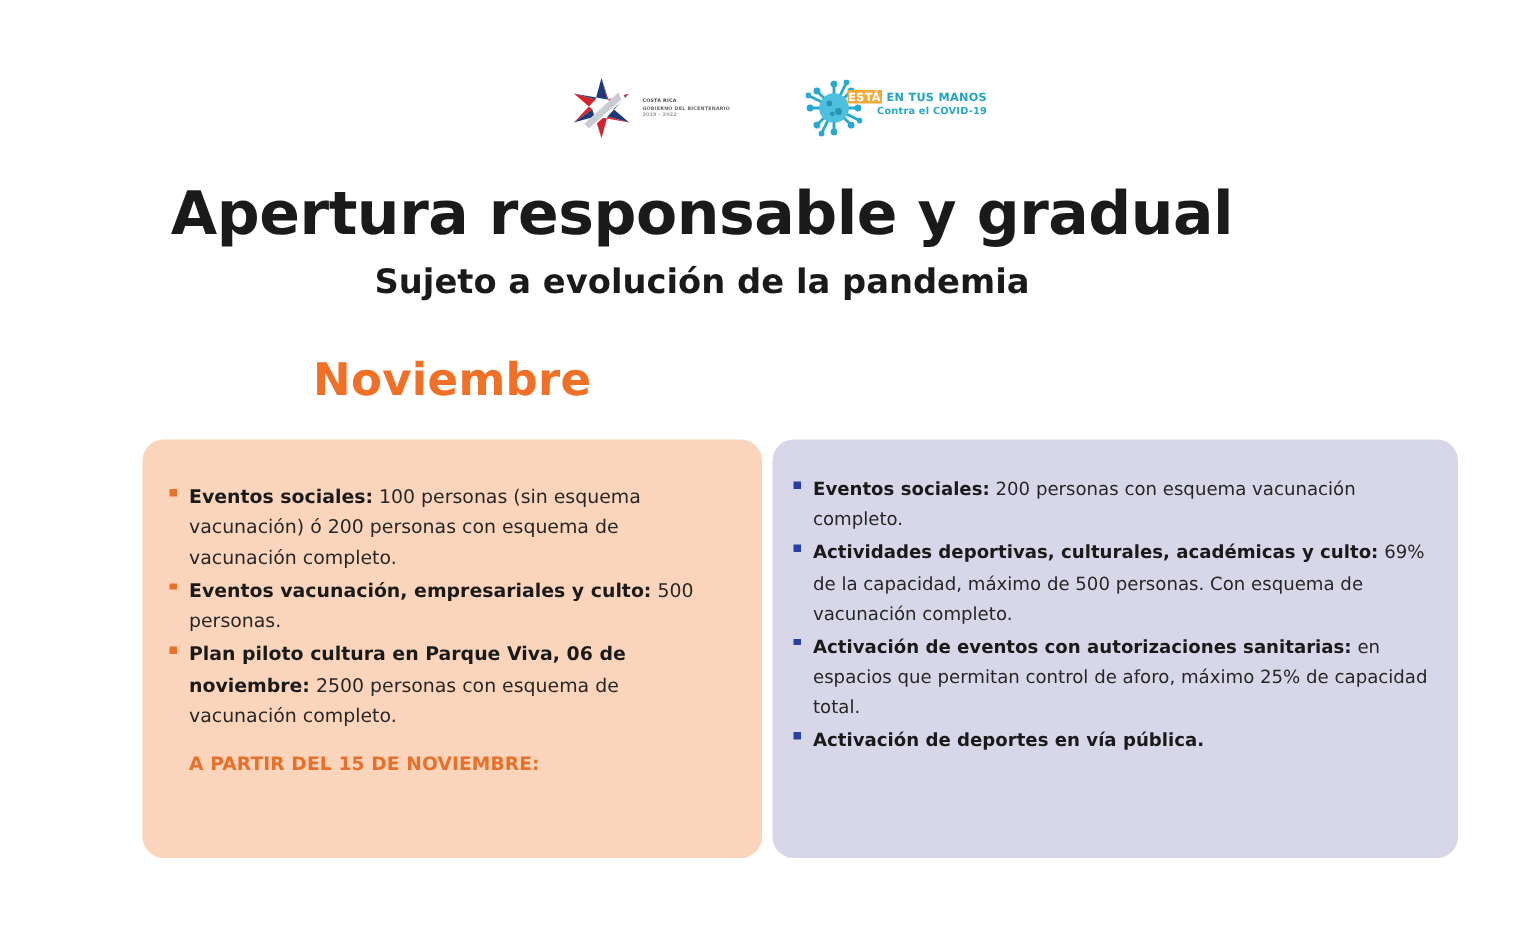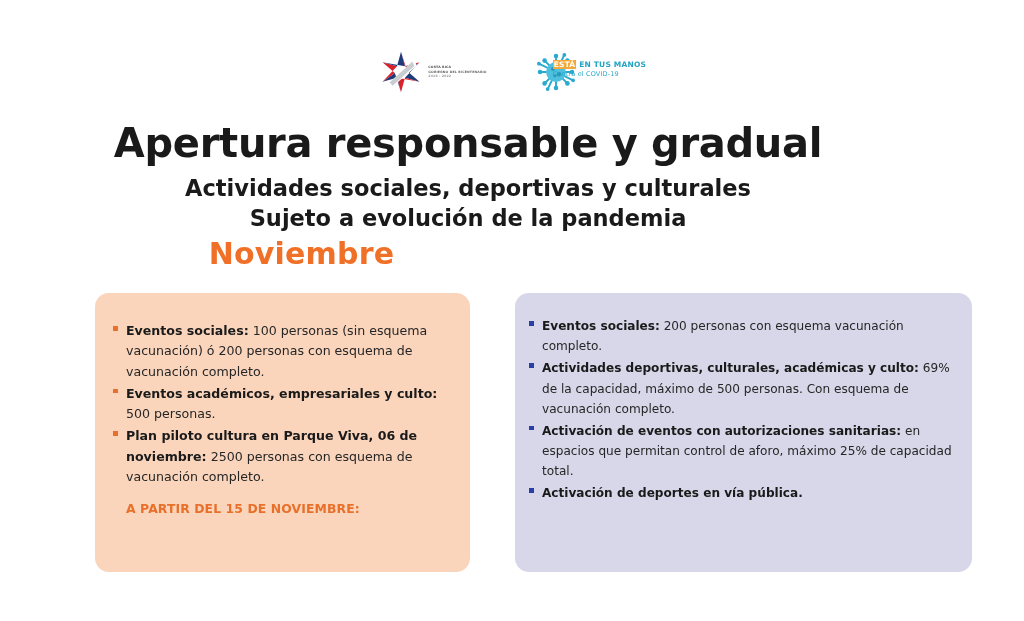--- a/index.html
+++ b/index.html
@@ -68,25 +68,26 @@
     white-space: nowrap;
     text-align: right;
   }
   .covid-line1 .hl {
     background: #f2a93b;
     color: #ffffff;
     padding: 0 1px;
   }
   .covid-line2 {
     font-size: 6.5px;
-    font-weight: normal;
+    font-weight: bold;
     color: #2aa8c8;
     letter-spacing: 0.15px;
     white-space: nowrap;
     margin-top: 1px;
+    margin-left: 32px;
   }
 
   
   .title-block {
     position: absolute;
     top: 122px;
     left: 0;
     width: 936px;
     text-align: center;
   }
@@ -134,21 +135,21 @@
 
   
   .panel {
     position: absolute;
     top: 293px;
     border-radius: 14px;
     box-sizing: border-box;
   }
   .panel-nov {
     left: 95px;
-    width: 375px;
+    width: 413px;
     height: 279px;
     background: #fad5bc;
     padding: 27px 22px 0 18px;
   }
   .panel-dic {
     left: 515px;
     width: 457px;
     height: 279px;
     background: #d7d7e9;
     padding: 22px 16px 0 14px;
@@ -262,36 +263,35 @@
       <div class="covid-line1"><span class="hl">ESTÁ</span><span> EN TUS MANOS</span></div>
       <div class="covid-line2">Contra el COVID-19</div>
     </div>
   </div>
 
 </div>
 
 <div class="title-block">
   <div class="main-title">Apertura responsable y gradual</div>
   <div class="subtitle">
-    <div>Actividades sociales, deportivas y culturales</div>
     <div>Sujeto a evolución de la pandemia</div>
   </div>
 </div>
 
 <div class="months-row">
   <div class="month-label month-nov">Noviembre</div>
 </div>
 
 <div class="panel panel-nov">
   <ul class="bullets">
     <li>
       <span class="itm"><b>Eventos sociales:</b><span> 100 personas (sin esquema vacunación) ó 200 personas con esquema de vacunación completo.</span></span>
     </li>
     <li>
-      <span class="itm"><b>Eventos académicos, empresariales y culto:</b><span> 500 personas.</span></span>
+      <span class="itm"><b>Eventos vacunación, empresariales y culto:</b><span> 500 personas.</span></span>
     </li>
     <li>
       <span class="itm"><b>Plan piloto cultura en Parque Viva, 06 de noviembre:</b><span> 2500 personas con esquema de vacunación completo.</span></span>
     </li>
   </ul>
 
   <div class="section-note">A PARTIR DEL 15 DE NOVIEMBRE:</div>
 
 </div>
 

